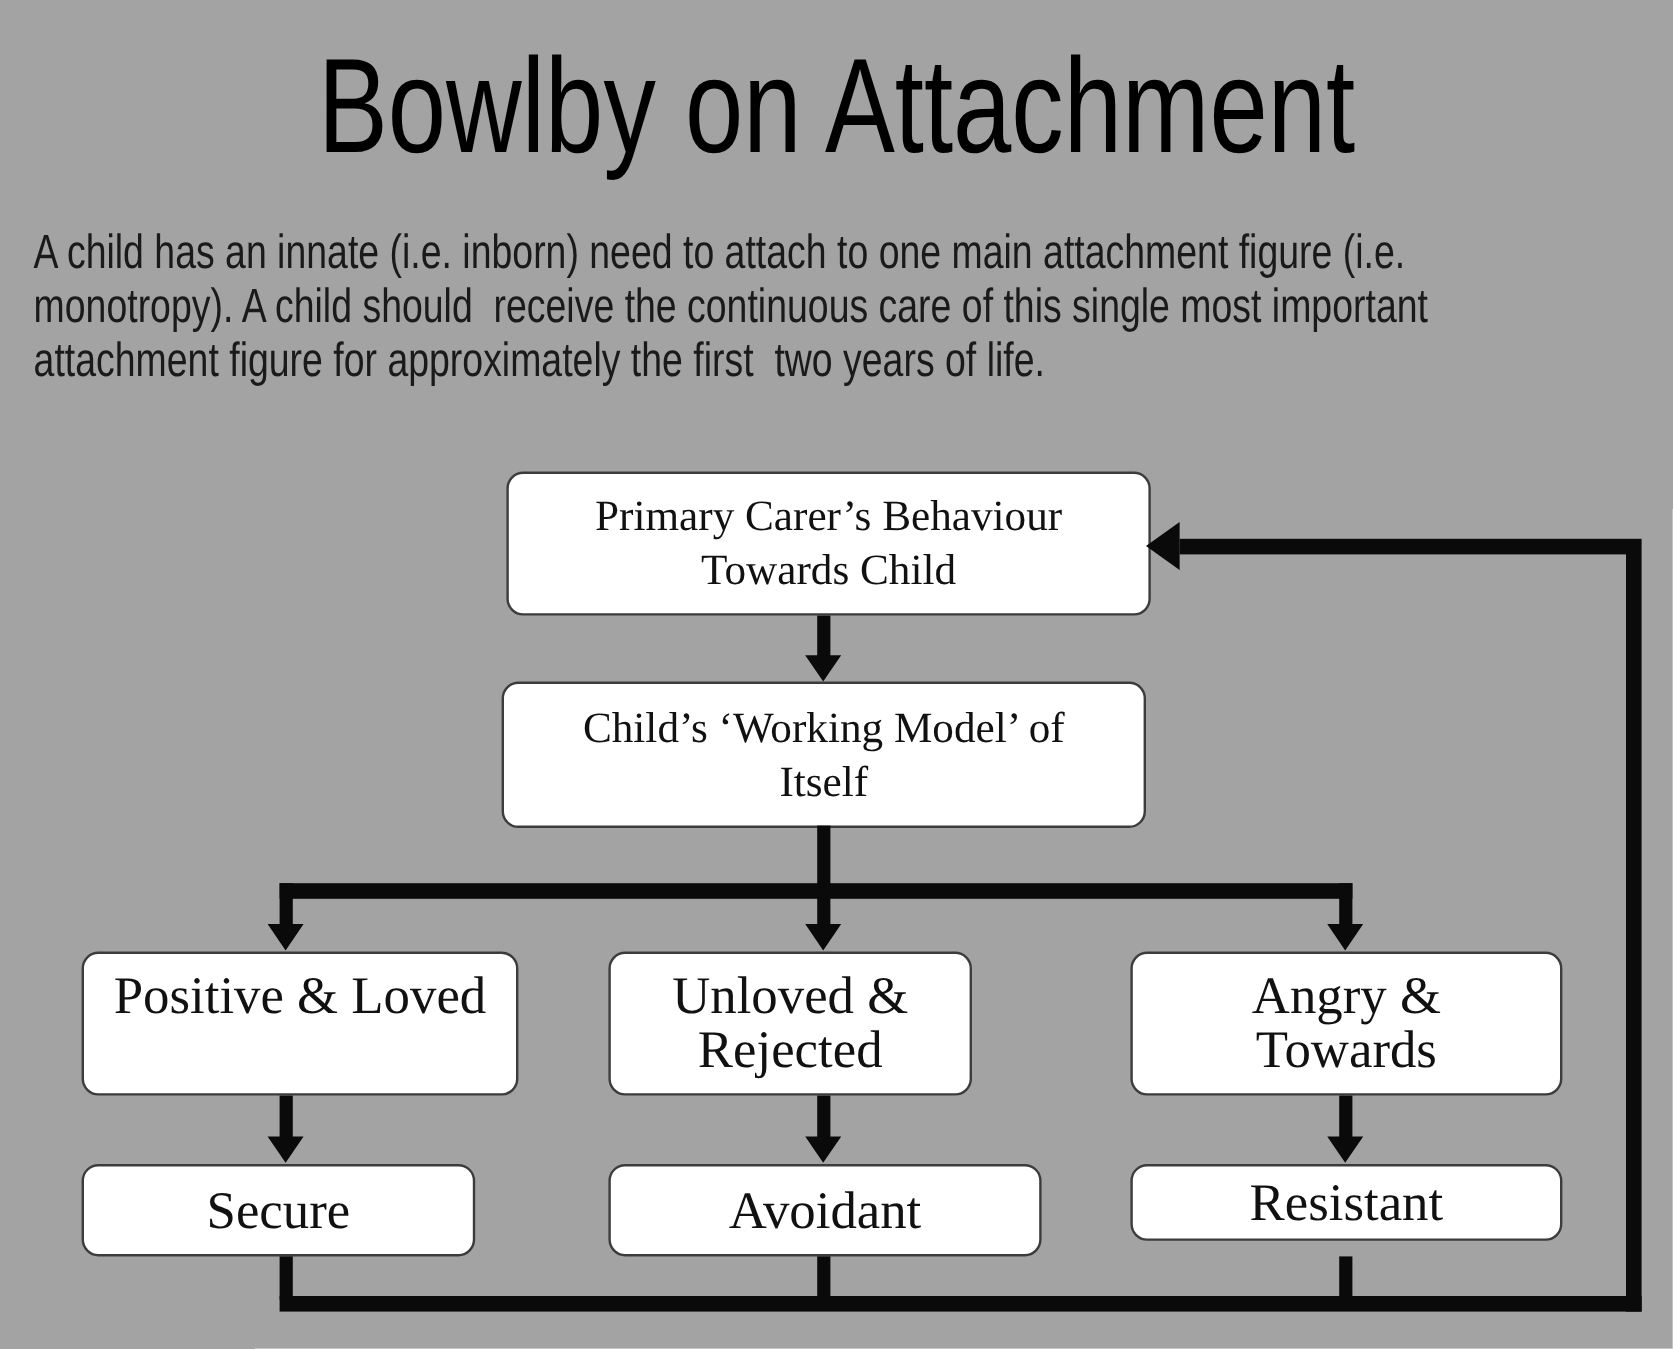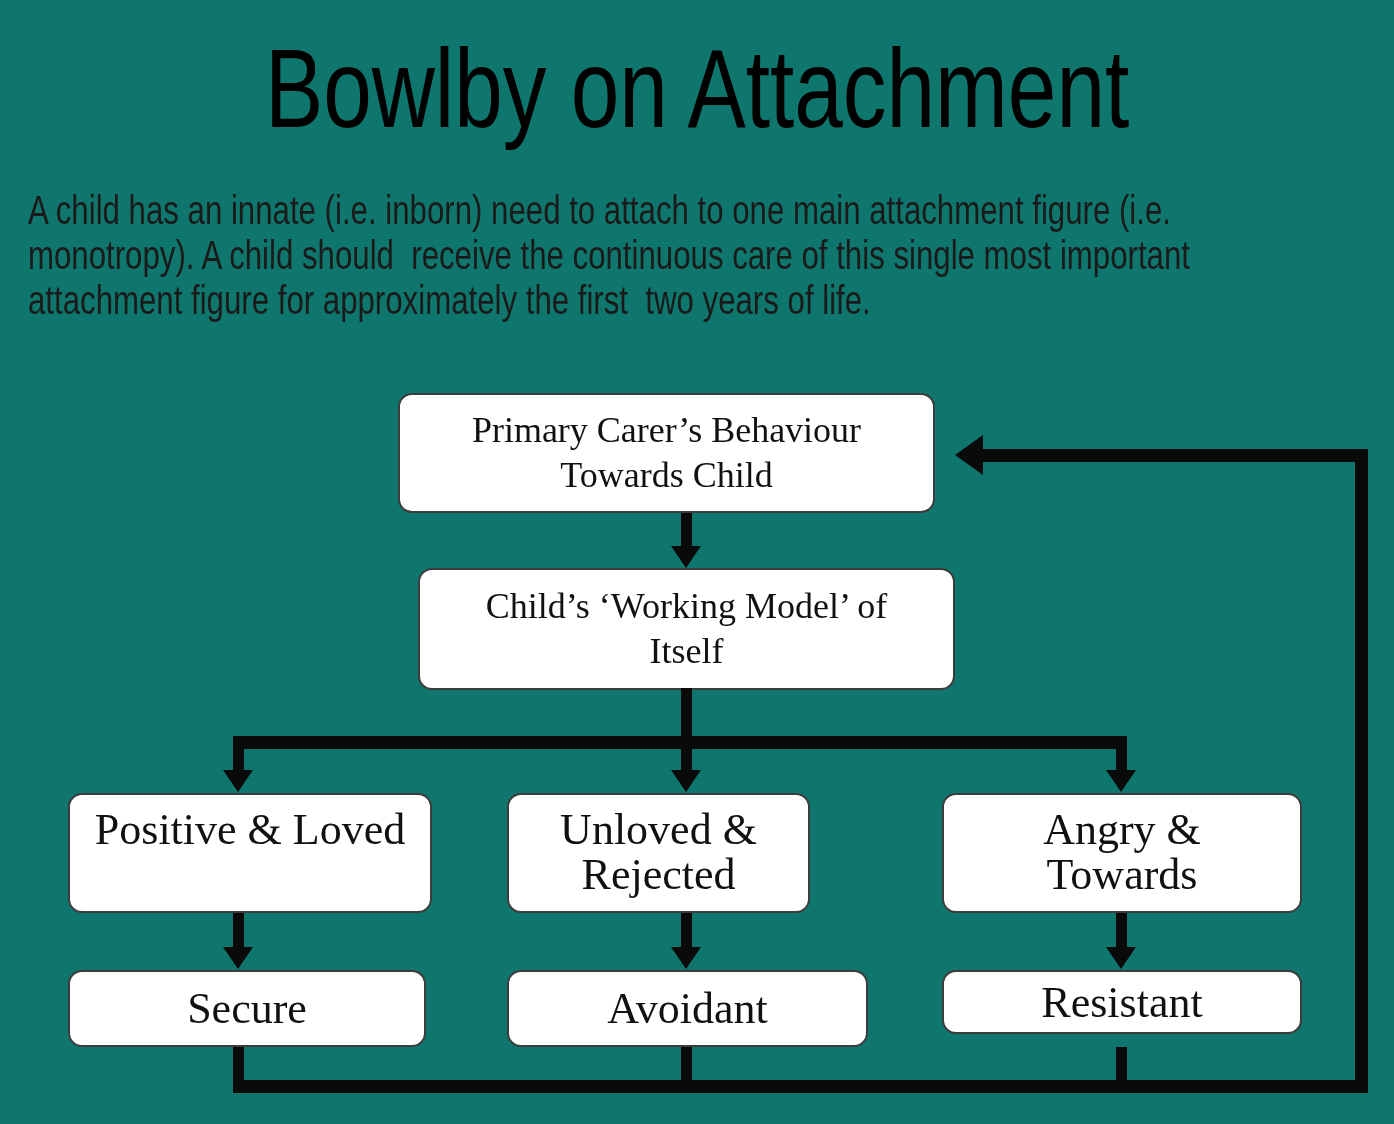--- a/index.html
+++ b/index.html
@@ -1,20 +1,20 @@
 <!DOCTYPE html>
 <html><head>
 <meta charset="utf-8">
 <style>
   html, body { margin: 0; padding: 0; background: #ffffff; }
   #slide {
     position: relative;
     width: 1394px;
     height: 1124px;
-    background: #0f766e;
+    background: #a3a3a3;
     overflow: hidden;
     font-family: "Liberation Sans", sans-serif;
   }
   
   #title-wrap {
     position: absolute;
     top: 33px; left: 0; width: 100%;
     text-align: center;
   }
   #title-wrap .title-text {
@@ -64,26 +64,26 @@
     border-top: 22px solid #0a0a0a;
   }
   .head-left {
     position: absolute; width: 0; height: 0;
     border-top: 20px solid transparent;
     border-bottom: 20px solid transparent;
     border-right: 28px solid #0a0a0a;
   }
 
   
-  #box-primary   { left: 398px; top: 393px;  width: 537px; height: 120px; }
+  #box-primary   { left: 422px; top: 393px;  width: 537px; height: 120px; }
   #box-model     { left: 418px; top: 568px;  width: 537px; height: 122px; }
   #box-positive  { left: 68px;  top: 793px;  width: 364px; height: 120px; }
   #box-unloved   { left: 507px; top: 793px;  width: 303px; height: 120px; }
   #box-angry     { left: 942px; top: 793px;  width: 360px; height: 120px; }
-  #box-secure    { left: 68px;  top: 970px;  width: 358px; height: 77px; }
+  #box-secure    { left: 68px;  top: 970px;  width: 328px; height: 77px; }
   #box-avoidant  { left: 507px; top: 970px;  width: 361px; height: 77px; }
   #box-resistant { left: 942px; top: 970px;  width: 360px; height: 64px; }
 
   #arr1-shaft { left: 681px; top: 513px; width: 11px; height: 35px; }
   #arr1-head  { left: 671px; top: 546px; }
 
   #stub-model   { left: 681px; top: 688px; width: 11px; height: 50px; }
   #branch-line  { left: 233px; top: 736px; width: 894px; height: 13px; }
 
   #brL-shaft { left: 233px;  top: 736px; width: 11px; height: 36px; }

